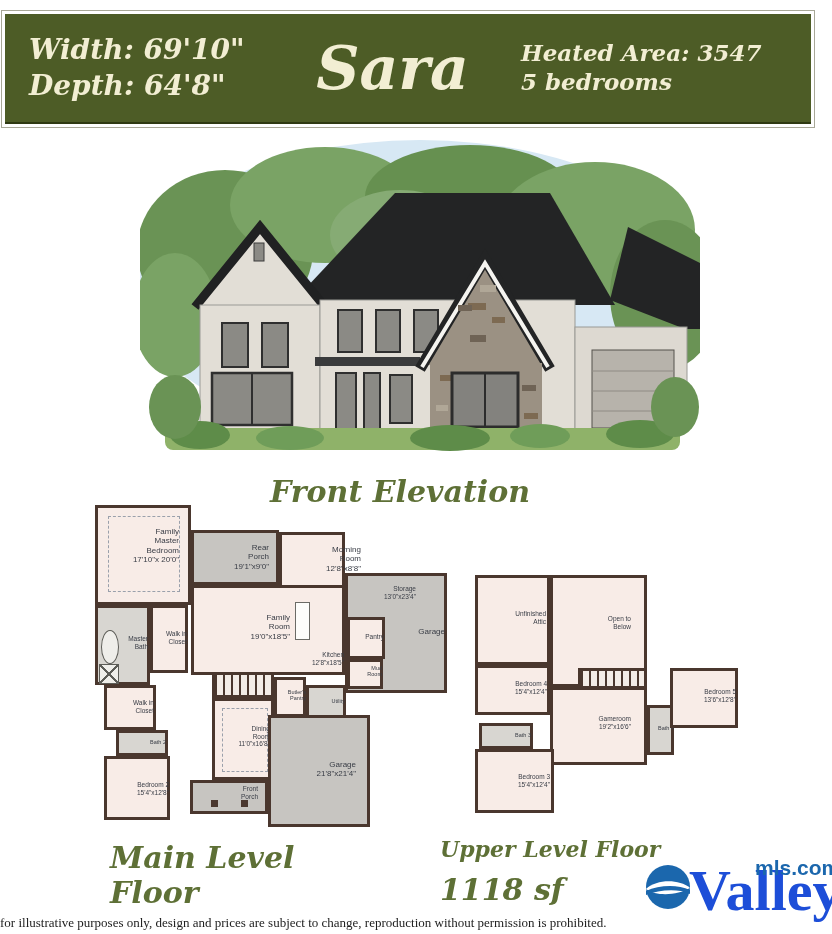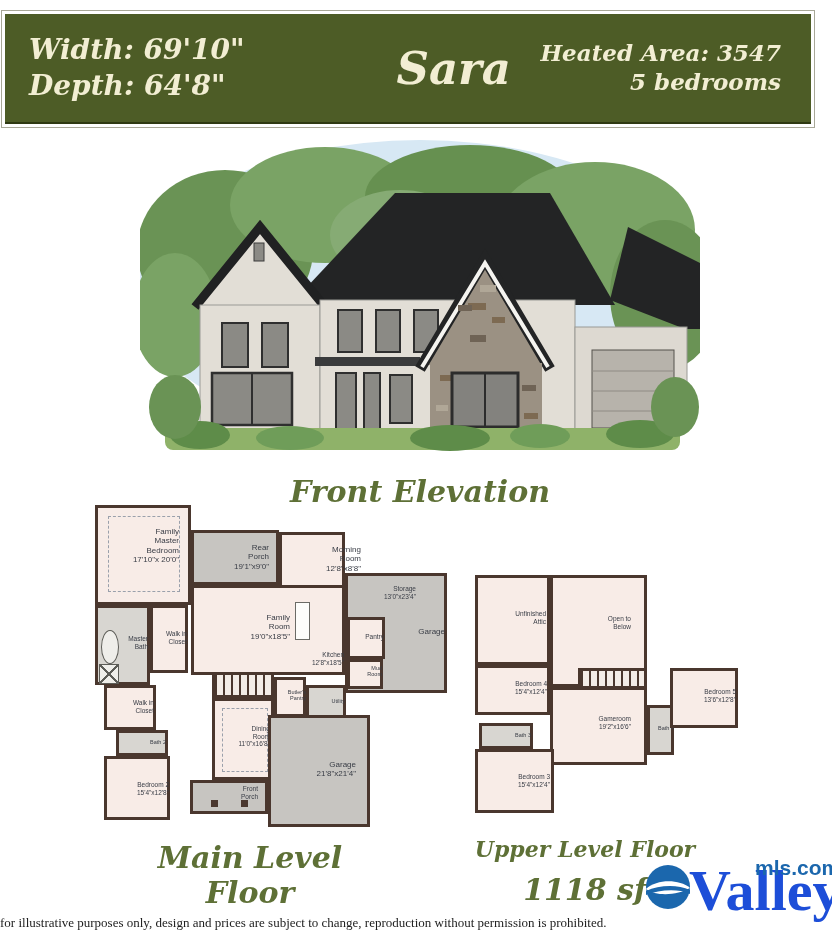--- a/index.html
+++ b/index.html
@@ -9,27 +9,27 @@
   
   .banner{position:absolute;left:5px;top:14px;width:806px;height:108px;
           background:#4d5c26;display:flex;align-items:center;
           outline:1px solid #a8a898;outline-offset:3px;
           border-bottom:2px solid #2f3a13;}
   .banner .script{font-family:"DejaVu Serif",serif;font-style:italic;font-weight:bold;
                   color:#f2eed3;}
   .banner-left{width:235px;padding-left:24px;}
   .banner-left div{font-size:28px;line-height:1.3;}
   .banner-center{flex:1;text-align:center;}
-  .banner-center div{font-size:45px;text-align:right;}
-  .banner-right{width:270px;padding-right:30px;text-align:right;}
+  .banner-center div{font-size:60px;}
+  .banner-right{width:270px;padding-right:20px;text-align:left;}
   .banner-right div{font-size:23px;line-height:1.25;}
 
   
   .caption{position:absolute;font-family:"DejaVu Serif",serif;font-style:italic;
-           font-weight:bold;color:#5e7036;text-align:center;}
+           font-weight:bold;color:#5e7036;text-align:left;}
 
   
   .plan{position:absolute;}
   .room{position:absolute;border:3px solid #4a372e;background:#f8ece7;box-sizing:border-box;}
   .room.grey{background:#c7c5c1;}
   .room.bathgrey{background:#d8d6d1;}
   .room-label{position:absolute;font-size:8px;font-weight:normal;color:#383c45;
               text-align:right;line-height:1.18;white-space:pre-line;pointer-events:none;}
   .room-label.sm{font-size:6.5px;}
   .room-label.xs{font-size:5.5px;}

